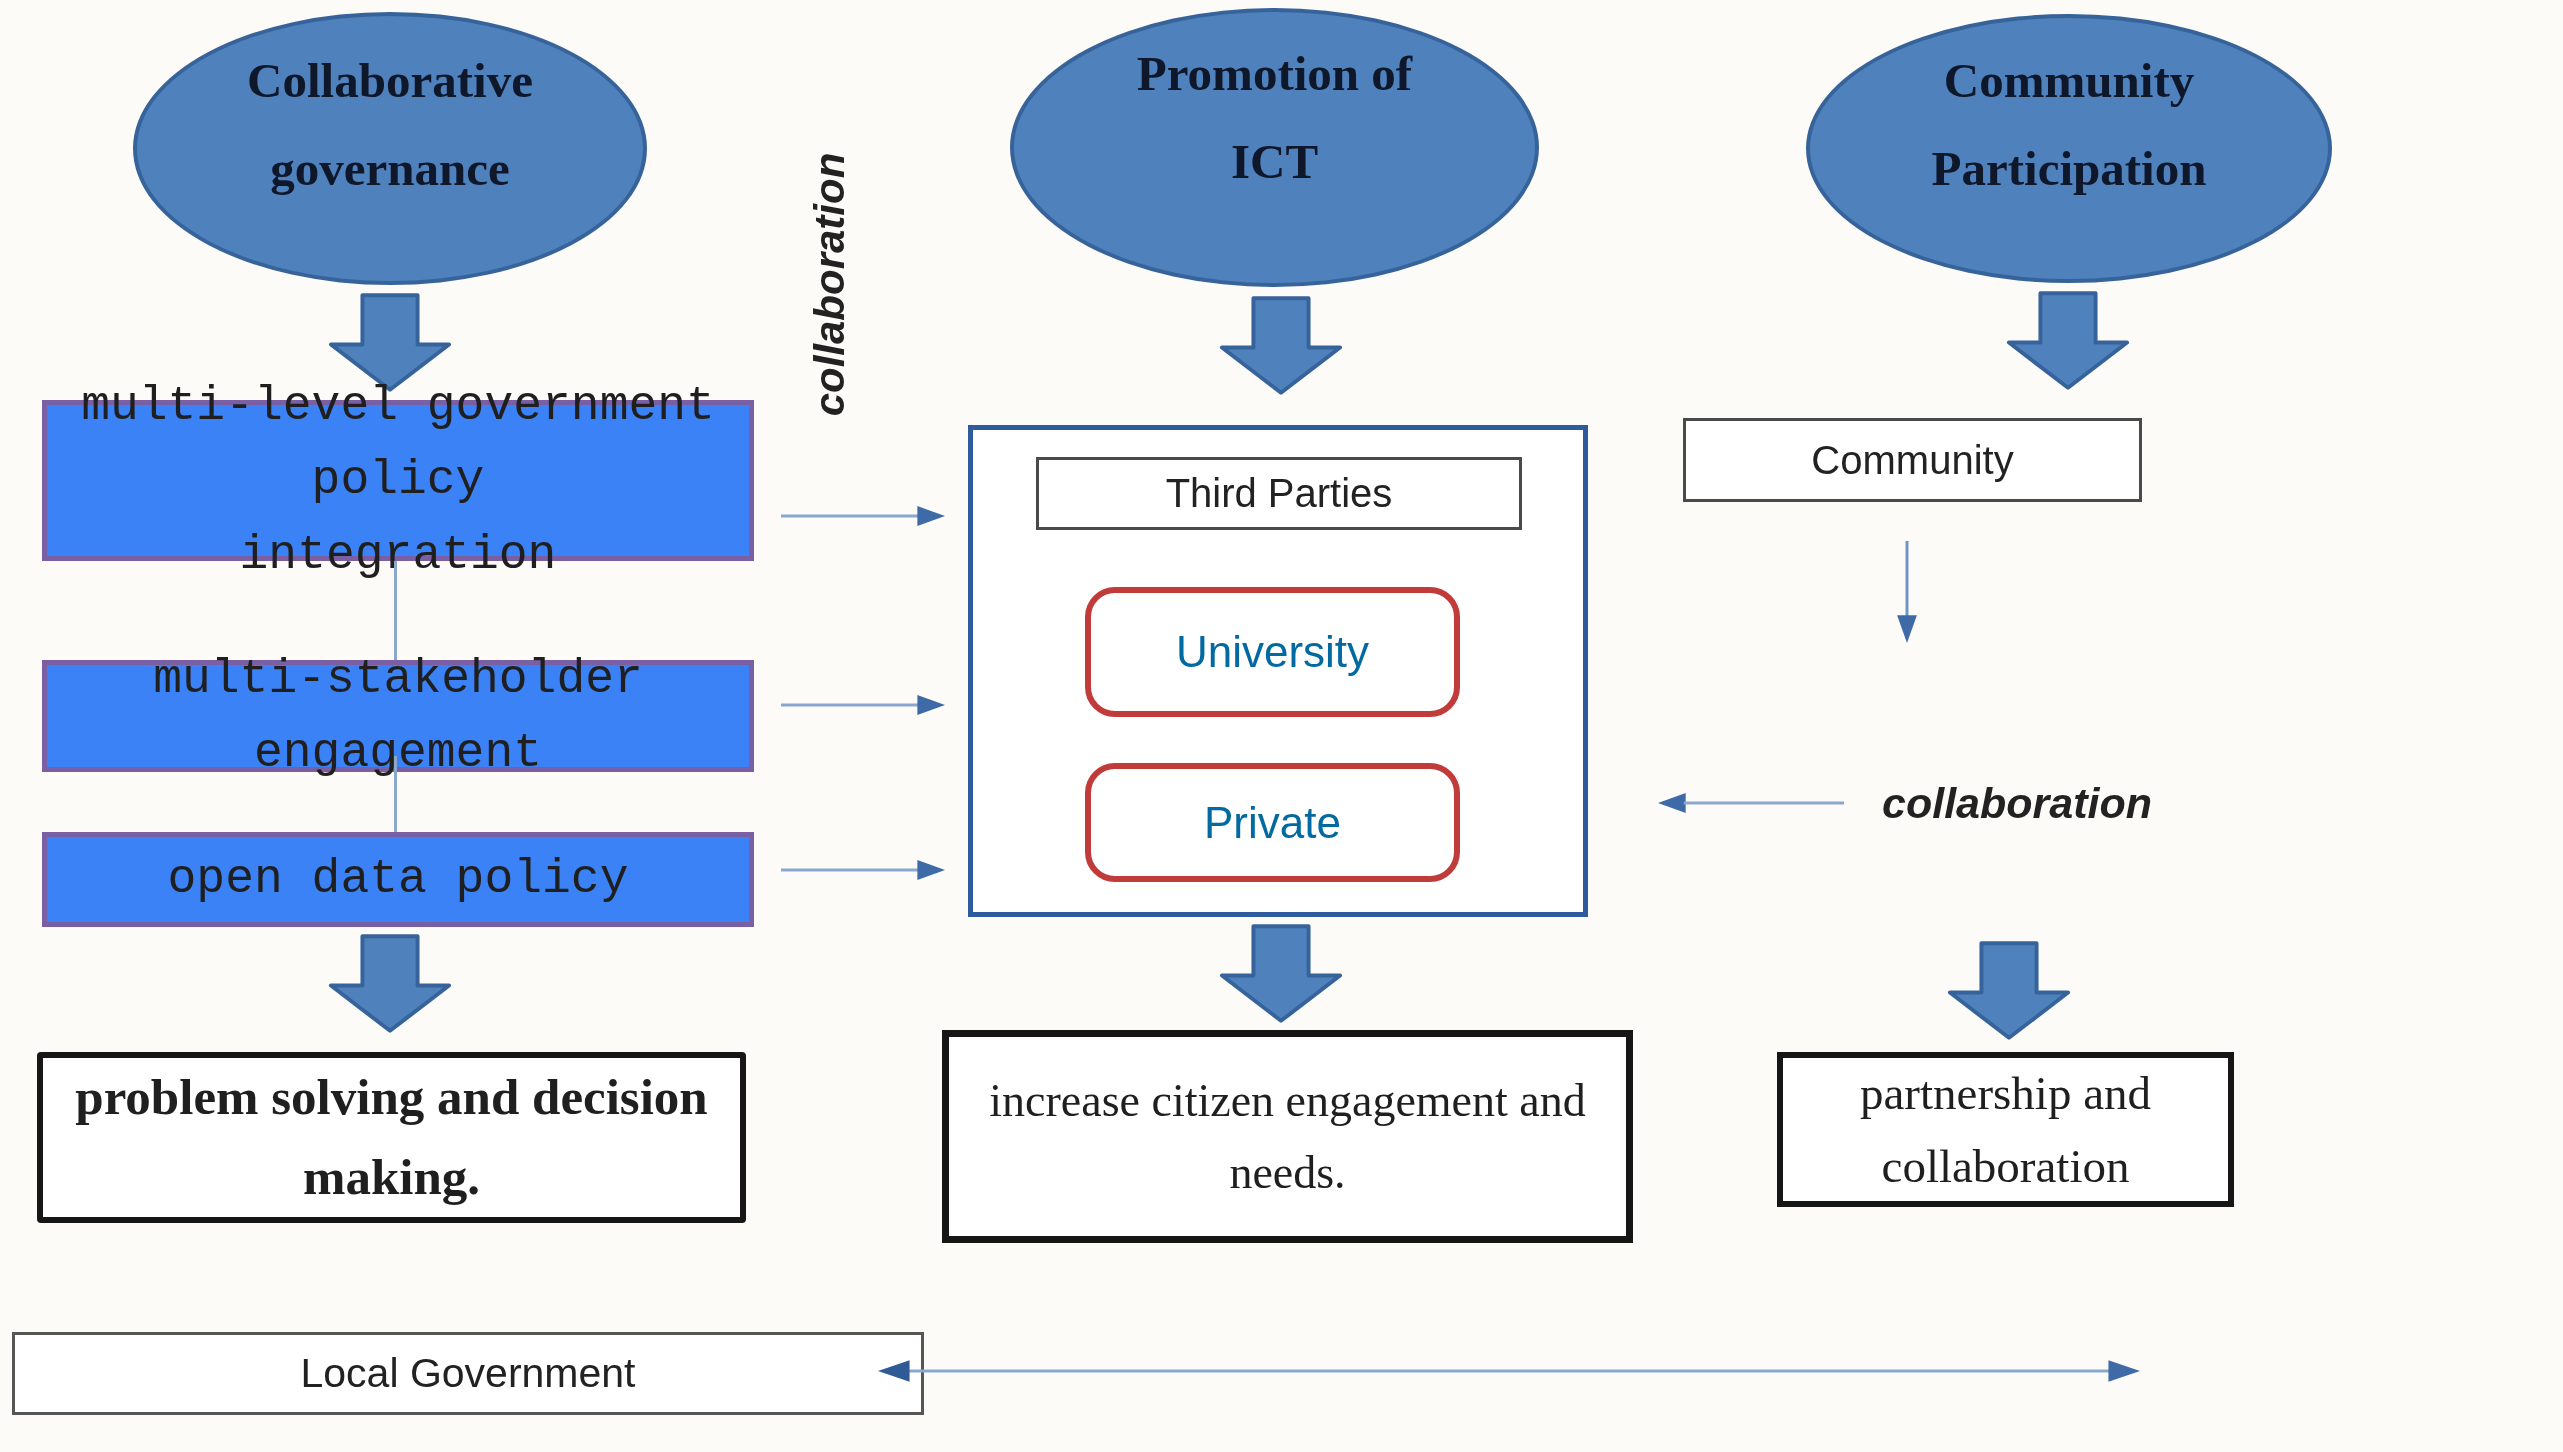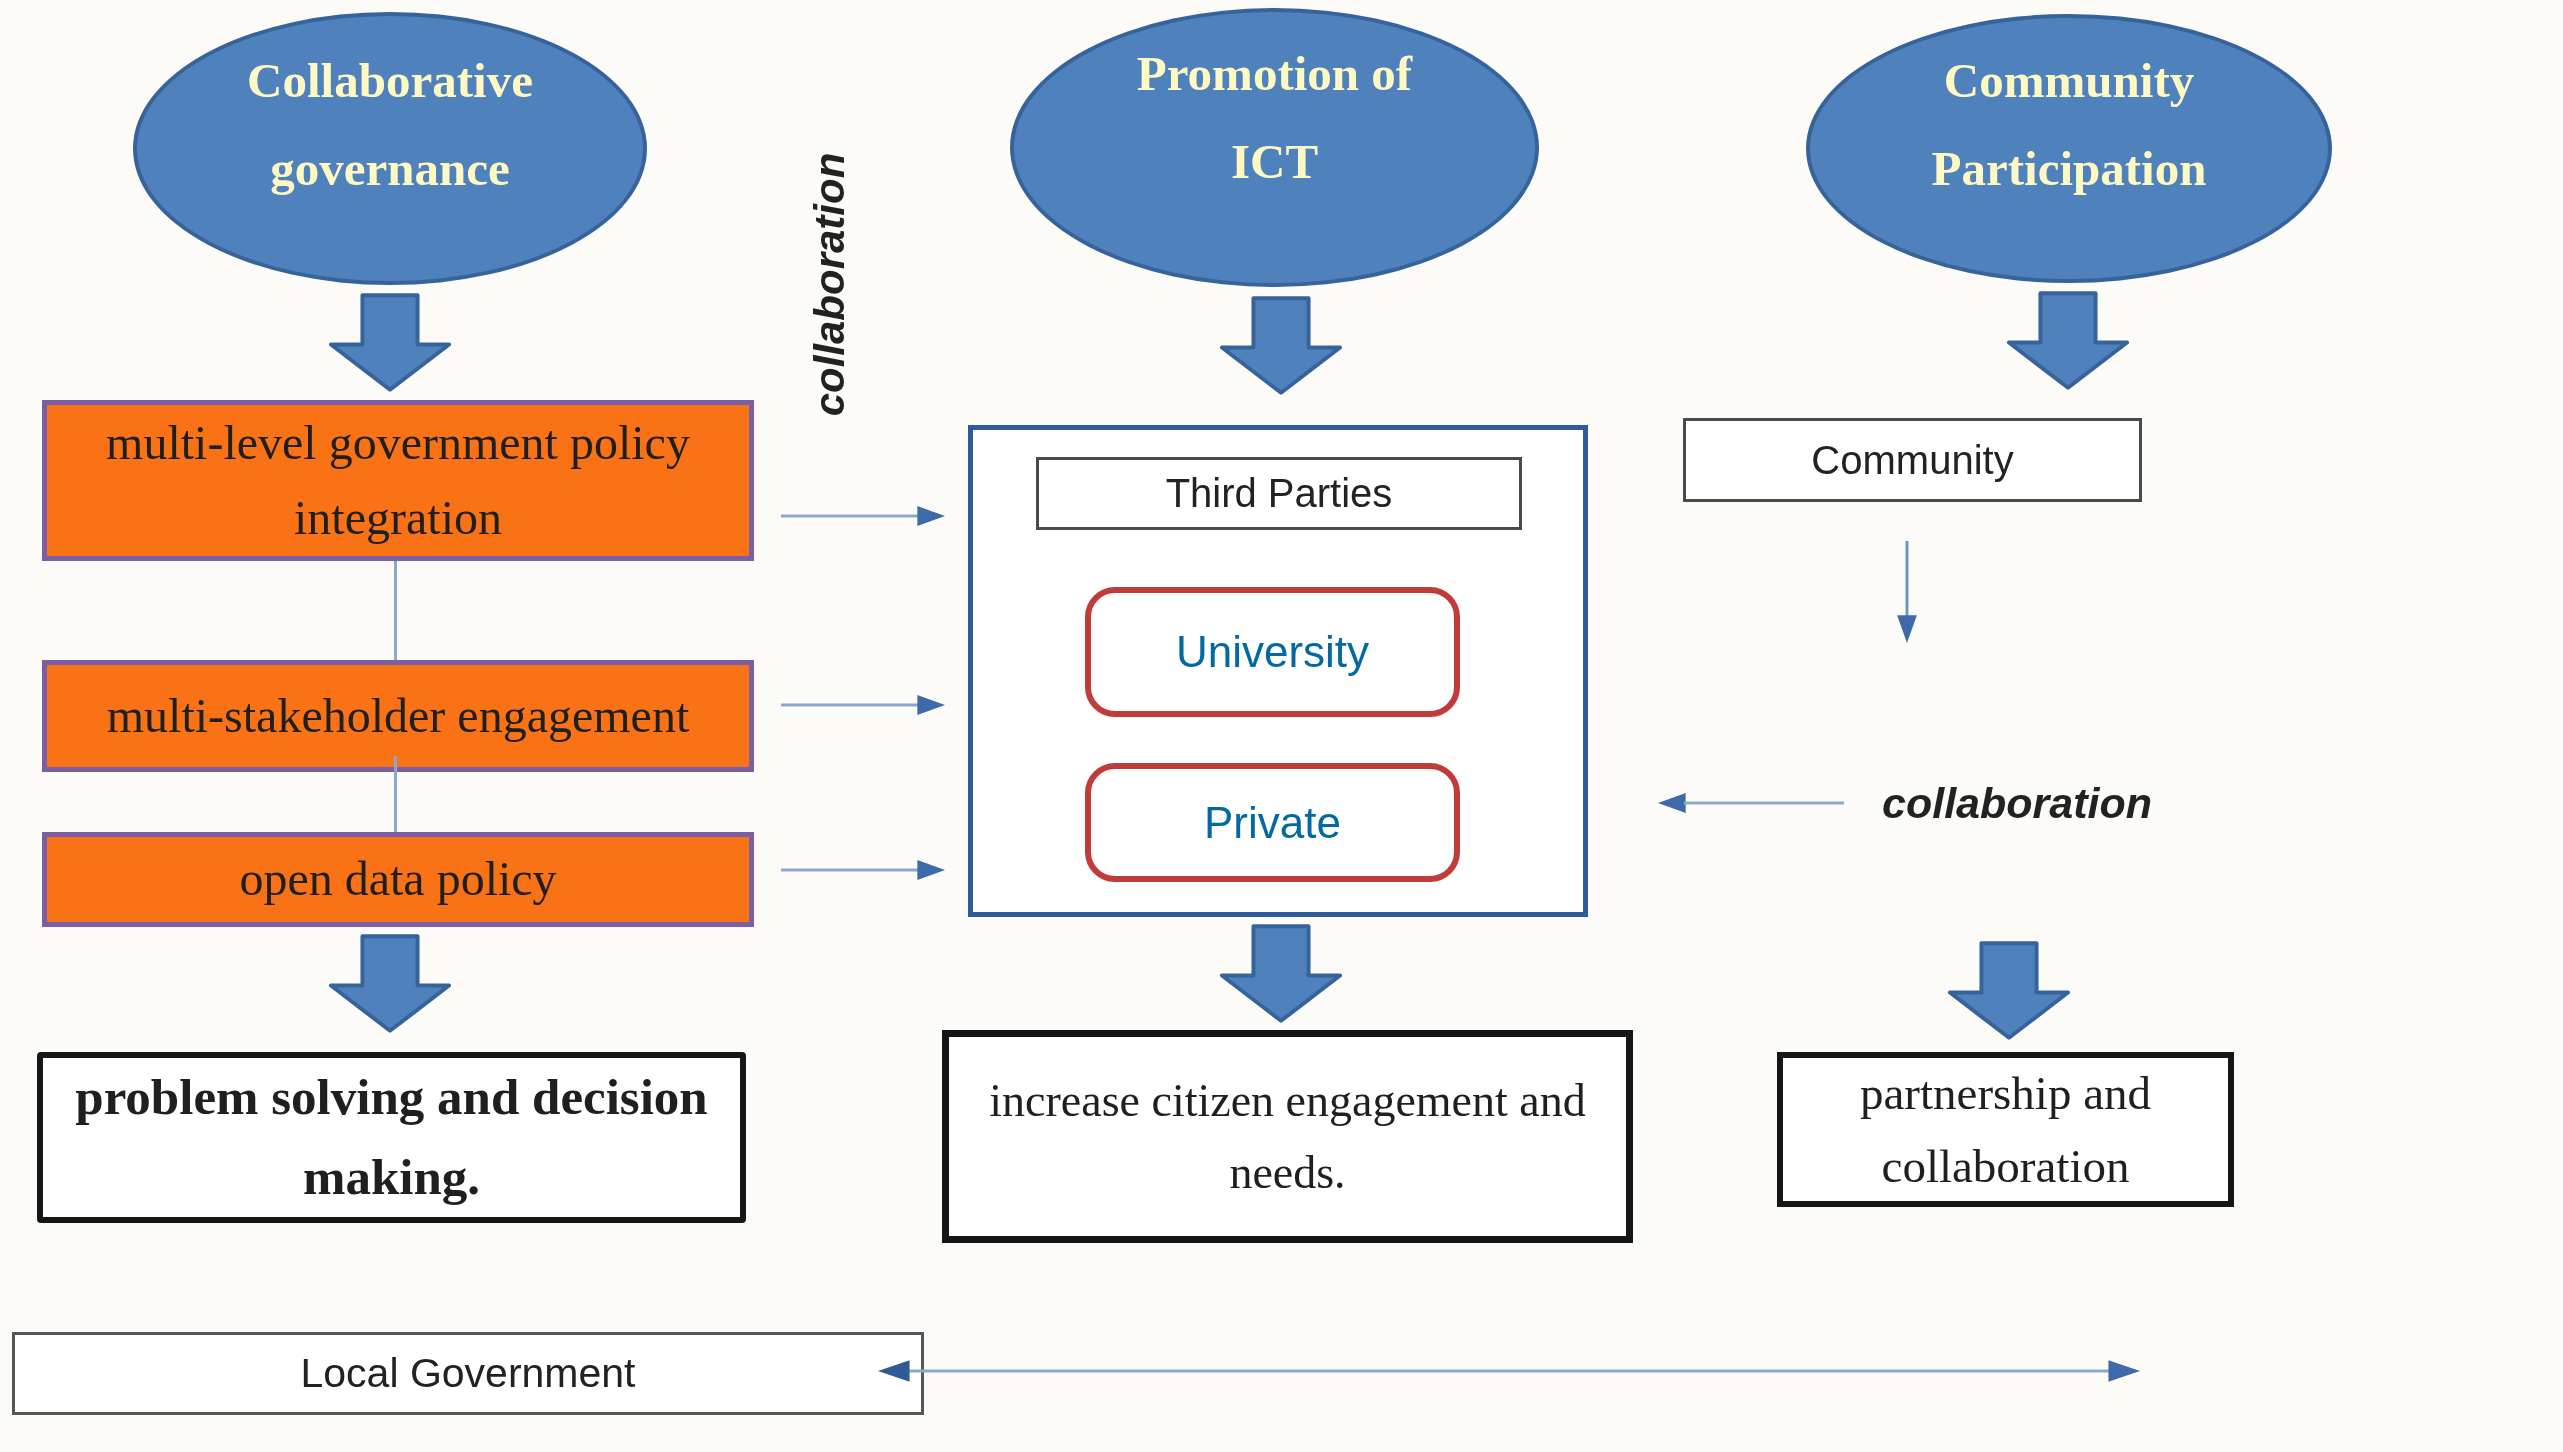--- a/index.html
+++ b/index.html
@@ -2,26 +2,26 @@
 <html><head>
 <meta charset="utf-8">
 <style>
   html,body{margin:0;padding:0;background:#fdfbf8;}
   .stage{position:relative;width:2563px;height:1453px;background:#fdfbf8;overflow:hidden;
          font-family:"Liberation Serif",serif;color:#1f1f1f;}
   .abs{position:absolute;}
   
   .ellipse{position:absolute;border-radius:50%;background:#4f81bd;border:4px solid #37639b;
            display:flex;flex-direction:column;align-items:center;justify-content:center;
-           color:#fef9c3;font-weight:bold;font-size:49px;line-height:1.8;text-align:center;
+           color:#0f172a;font-weight:bold;font-size:49px;line-height:1.8;text-align:center;
            box-sizing:border-box;padding-bottom:47px;}
   
-  .pbox{position:absolute;left:42px;width:712px;background:#f97316;border:5px solid #7a5fa5;
+  .pbox{position:absolute;left:42px;width:712px;background:#3b82f6;border:5px solid #7a5fa5;
         box-sizing:border-box;display:flex;flex-direction:column;align-items:center;justify-content:center;
-        font-size:48px;line-height:1.55;text-align:center;}
+        font-size:48px;line-height:1.55;text-align:center;font-family:Liberation Mono, monospace;}
   
   .sbox{position:absolute;background:#ffffff;border:3px solid #4a4a4a;box-sizing:border-box;
         display:flex;align-items:center;justify-content:center;
         font-family:"Liberation Sans",sans-serif;font-size:40px;color:#222;}
   
   .bcontainer{position:absolute;left:968px;top:425px;width:620px;height:492px;
         border:5px solid #2d5b9e;background:#ffffff;box-sizing:border-box;}
   
   .redbox{position:absolute;background:#ffffff;border:6px solid #c13b3b;border-radius:30px;
         box-sizing:border-box;display:flex;align-items:center;justify-content:center;

